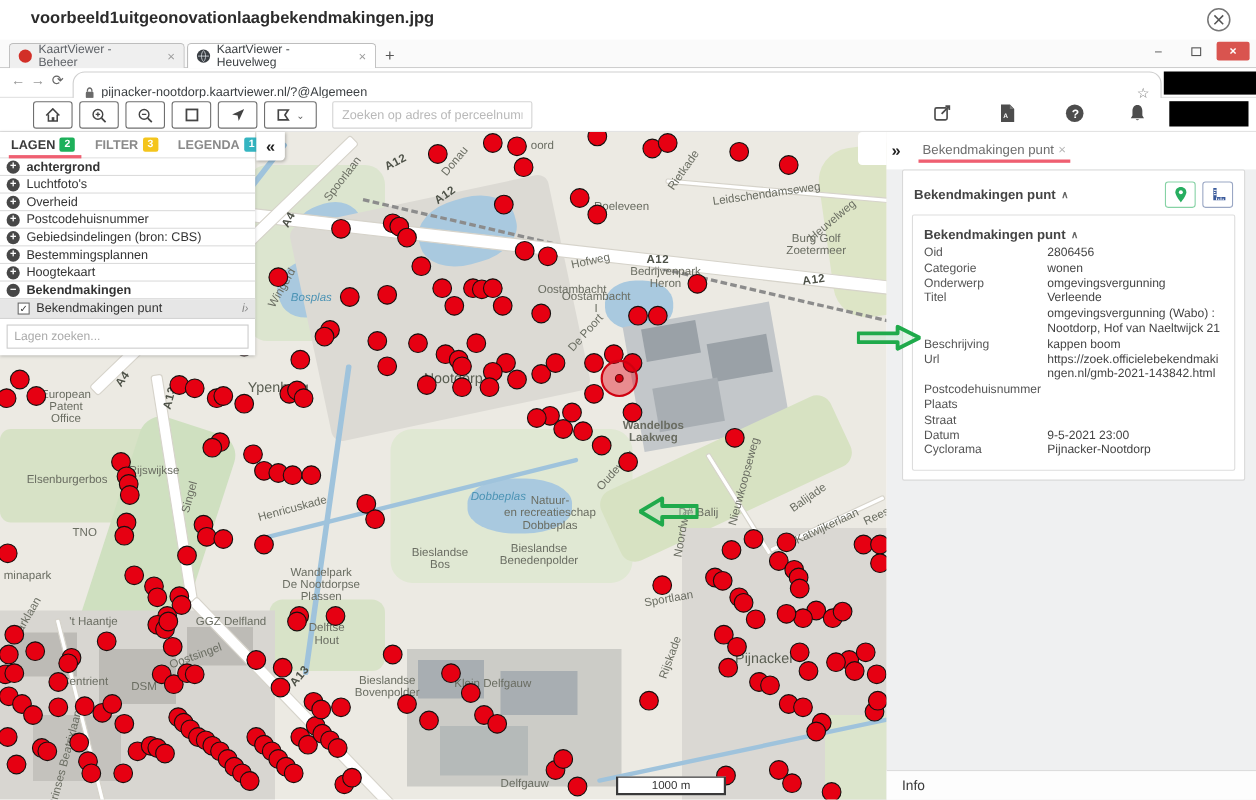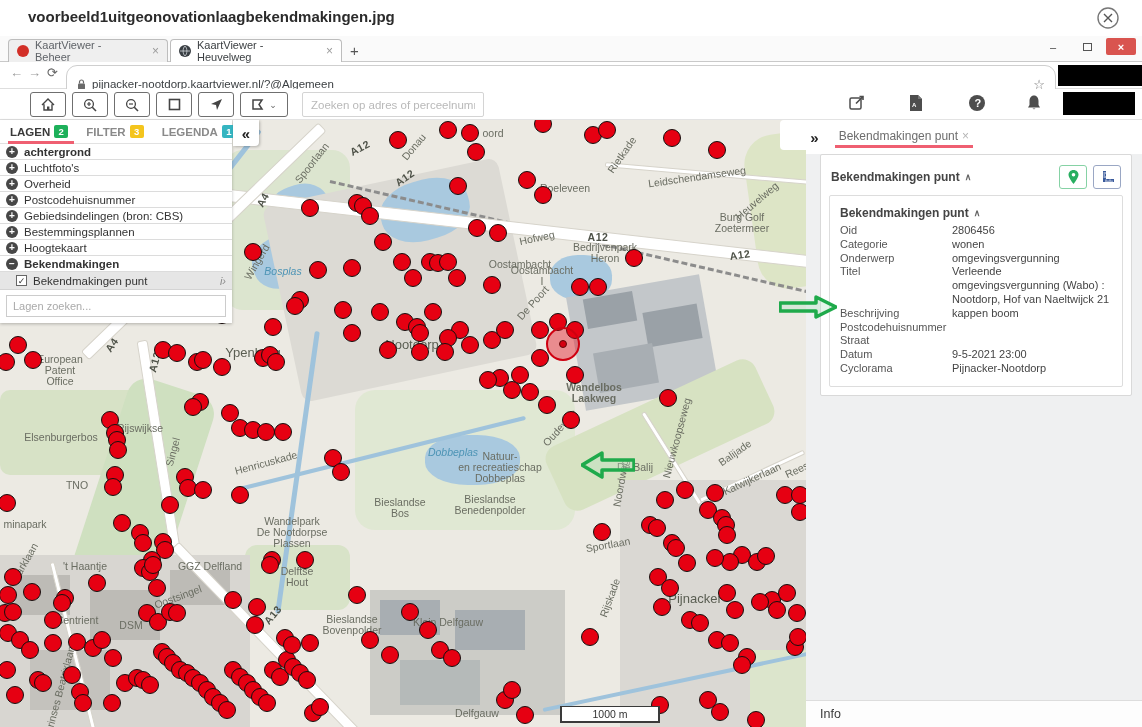--- a/index.html
+++ b/index.html
@@ -695,21 +695,29 @@
             </div>
             <div class="detail-row">
               <div class="dl">Titel</div>
               <div class="dv">Verleende omgevingsvergunning (Wabo) : Nootdorp, Hof van Naeltwijck 21</div>
             </div>
             <div class="detail-row">
               <div class="dl">Beschrijving</div>
               <div class="dv">kappen boom</div>
             </div>
             <div class="detail-row">
+              <div class="dl">Url</div>
+              <div class="dv">https://zoek.officielebekendmakingen.nl/gmb-2021-143842.html</div>
+            </div>
+            <div class="detail-row">
               <div class="dl">Postcodehuisnummer</div>
+              <div class="dv"></div>
+            </div>
+            <div class="detail-row">
+              <div class="dl">Plaats</div>
               <div class="dv"></div>
             </div>
             <div class="detail-row">
               <div class="dl">Straat</div>
               <div class="dv"></div>
             </div>
             <div class="detail-row">
               <div class="dl">Datum</div>
               <div class="dv">9-5-2021 23:00</div>
             </div>

